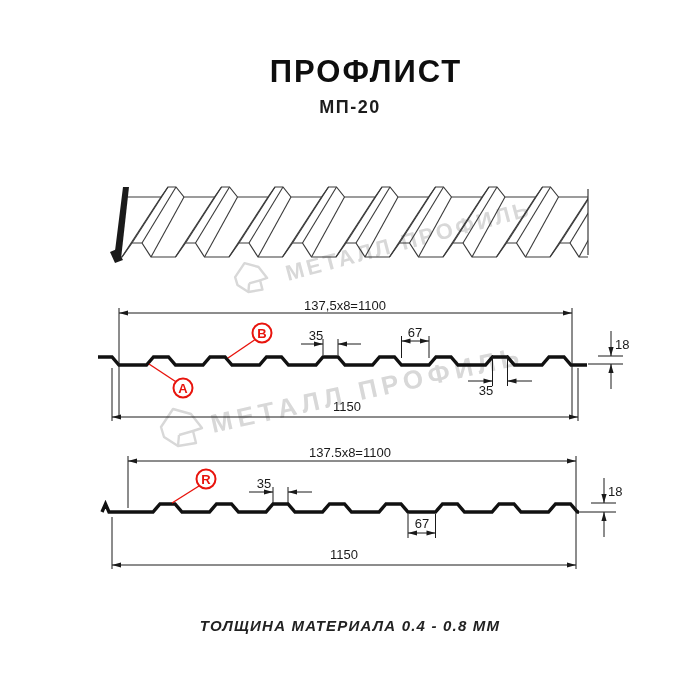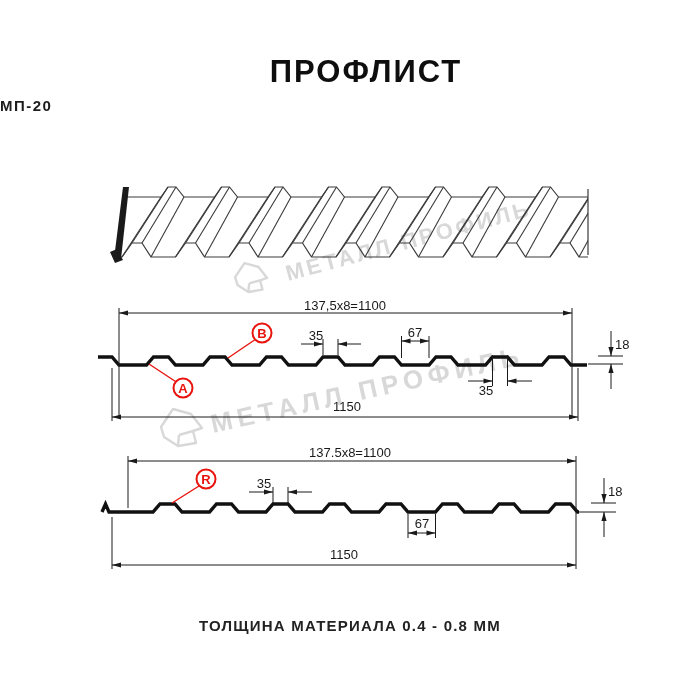--- a/index.html
+++ b/index.html
@@ -1,23 +1,23 @@
 <!DOCTYPE html>
 <html><head>
 <meta charset="utf-8">
 <style>
   html,body{margin:0;padding:0;background:#fff;}
   .page{position:relative;width:700px;height:700px;background:#fff;overflow:hidden;
         font-family:"Liberation Sans","DejaVu Sans",sans-serif;}
   .title{position:absolute;top:54px;left:0;width:700px;text-align:center;
          font-size:31px;font-weight:700;letter-spacing:2px;color:#0e0e0e;margin-left:16px;}
-  .subtitle{position:absolute;top:97px;left:0;width:700px;text-align:left;
-            font-size:15px;font-weight:700;letter-spacing:1.5px;color:#1c1c1c;}
+  .subtitle{position:absolute;top:97px;left:0;width:700px;text-align:center;
+            font-size:18px;font-weight:700;letter-spacing:1.5px;color:#1c1c1c;}
   .footer{position:absolute;top:617px;left:0;width:700px;text-align:center;
-          font-size:15px;font-weight:600;letter-spacing:1.2px;color:#222;}
+          font-size:15px;font-weight:600;letter-spacing:1.2px;color:#222;font-style:italic;}
   svg{position:absolute;left:0;top:0;}
   .dimtxt{font-size:13px;fill:#1a1a1a;}
   .redtxt{font-size:13px;font-weight:700;fill:#e8140d;}
   .wmtxt{font-weight:700;fill:#d8d8d8;}
 </style>
 </head>
 <body>
 
 <div class="page">
 

